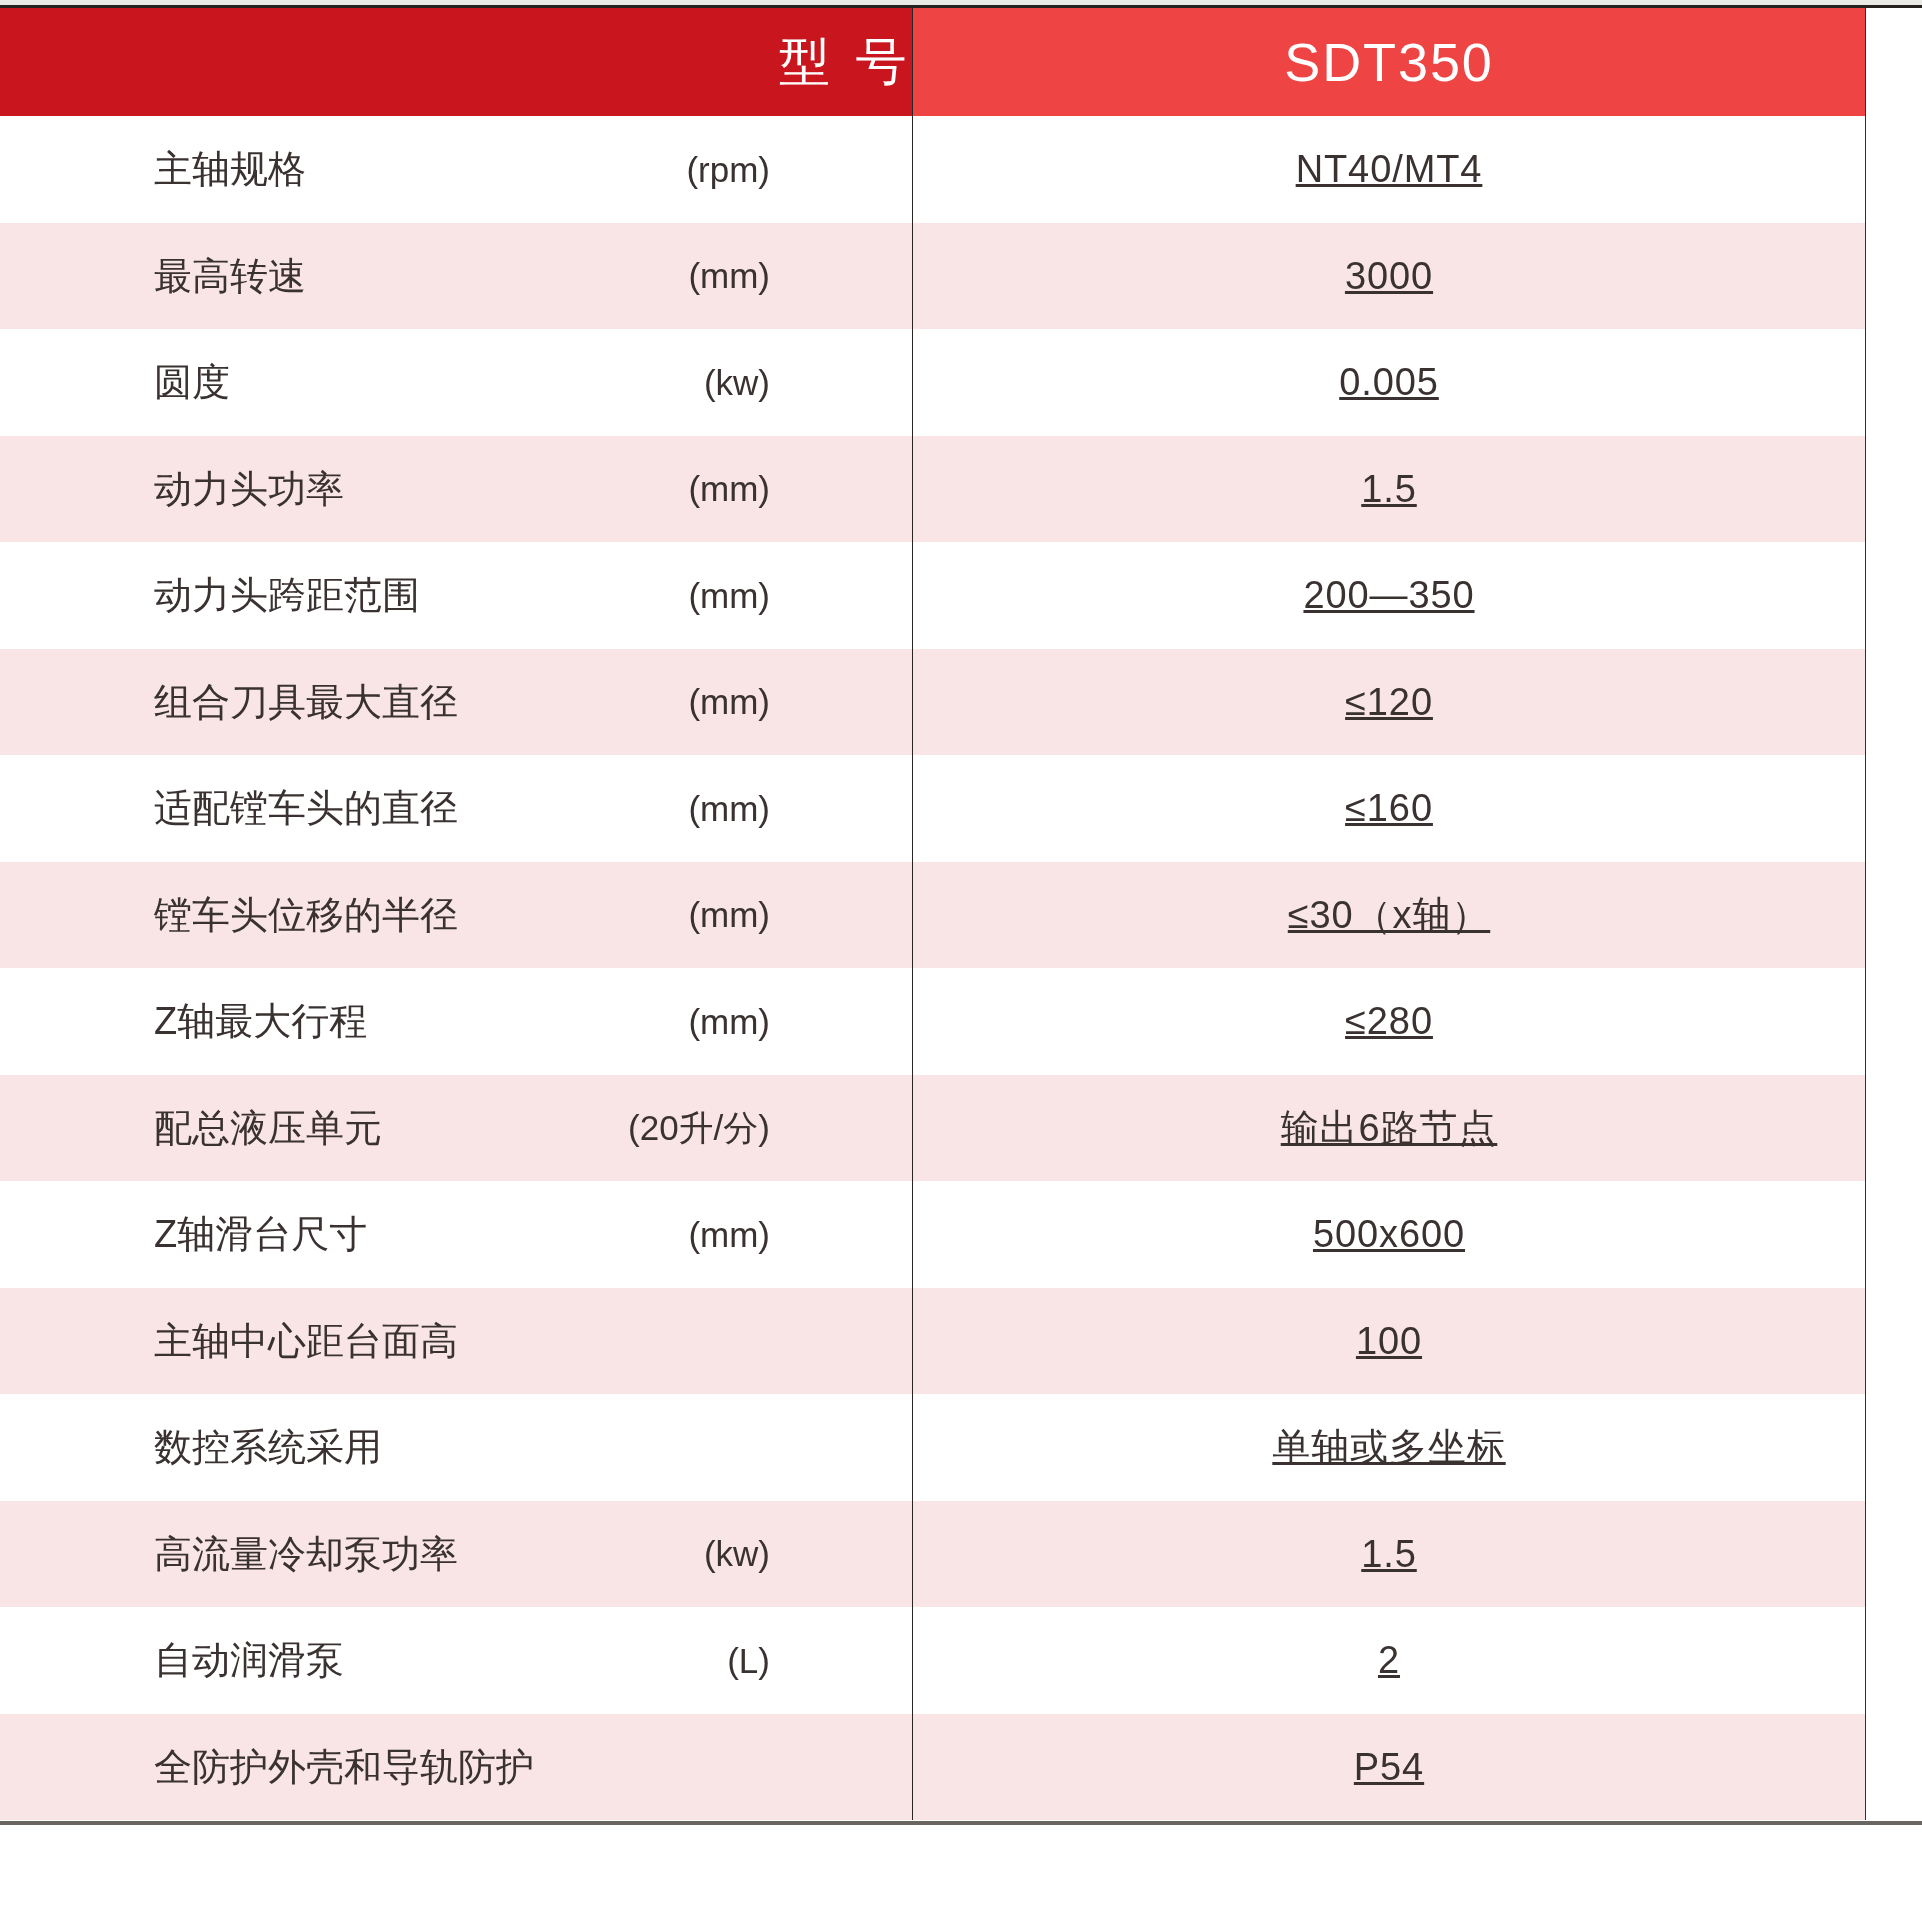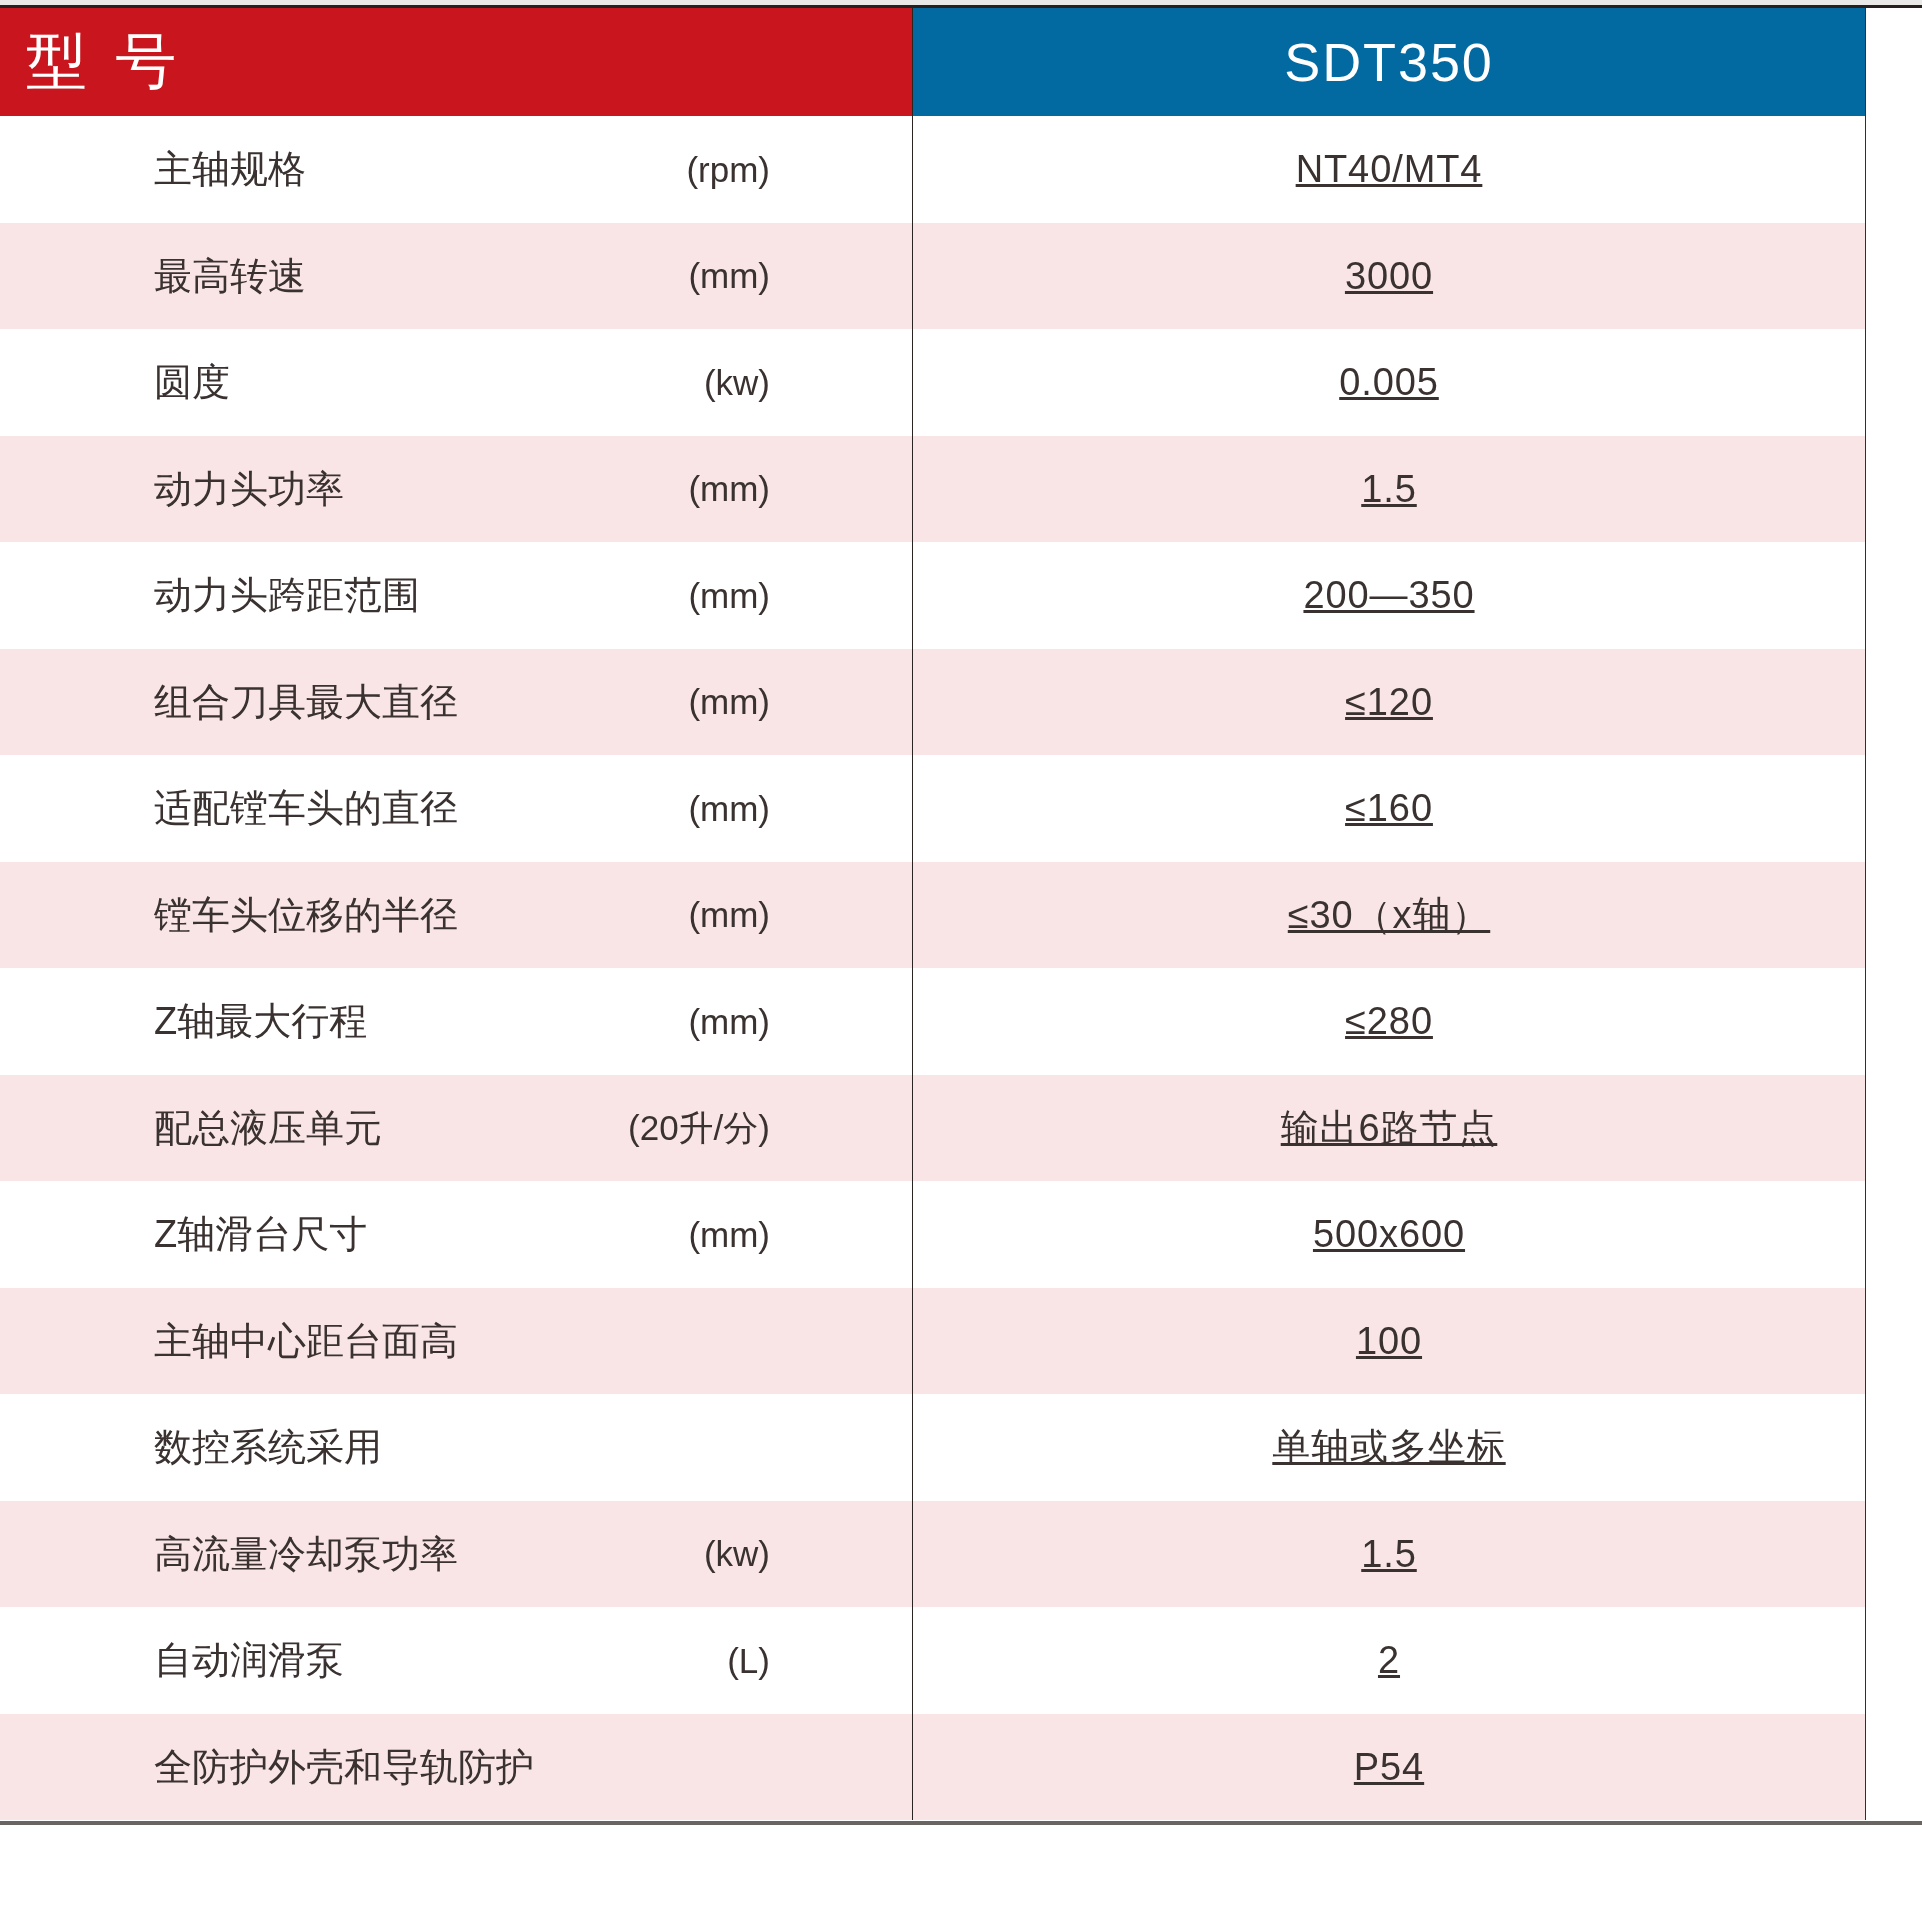--- a/index.html
+++ b/index.html
@@ -24,24 +24,24 @@
   .header-row{flex:0 0 108px;display:flex;}
   .cell-left{
     flex:0 0 913px;width:913px;box-sizing:border-box;
     border-right:1.9px solid #2a2523;
     position:relative;display:flex;align-items:center;
   }
   .cell-right{flex:1;display:flex;align-items:center;justify-content:center;}
 
   .header-row .cell-left{
     background:#c9151d;color:#ffffff;
-    justify-content:flex-start;font-size:61px;font-weight:500;letter-spacing:5.6px;padding-left:26px;
+    justify-content:flex-end;font-size:51px;font-weight:500;letter-spacing:5.6px;
   }
   .header-row .cell-right{
-    background:#0369a1;color:#ffffff;
+    background:#ef4444;color:#ffffff;
     font-size:54px;font-weight:500;letter-spacing:1.9px;
   }
 
   .rows{flex:1;display:flex;flex-direction:column;}
   .row{flex:1;display:flex;}
   .row:nth-child(even){background:#f9e5e6;}
   .row:nth-child(odd){background:#ffffff;}
 
   .row .cell-left{padding-left:154px;font-size:38px;text-align:center;}
   .row .label{white-space:nowrap;}

